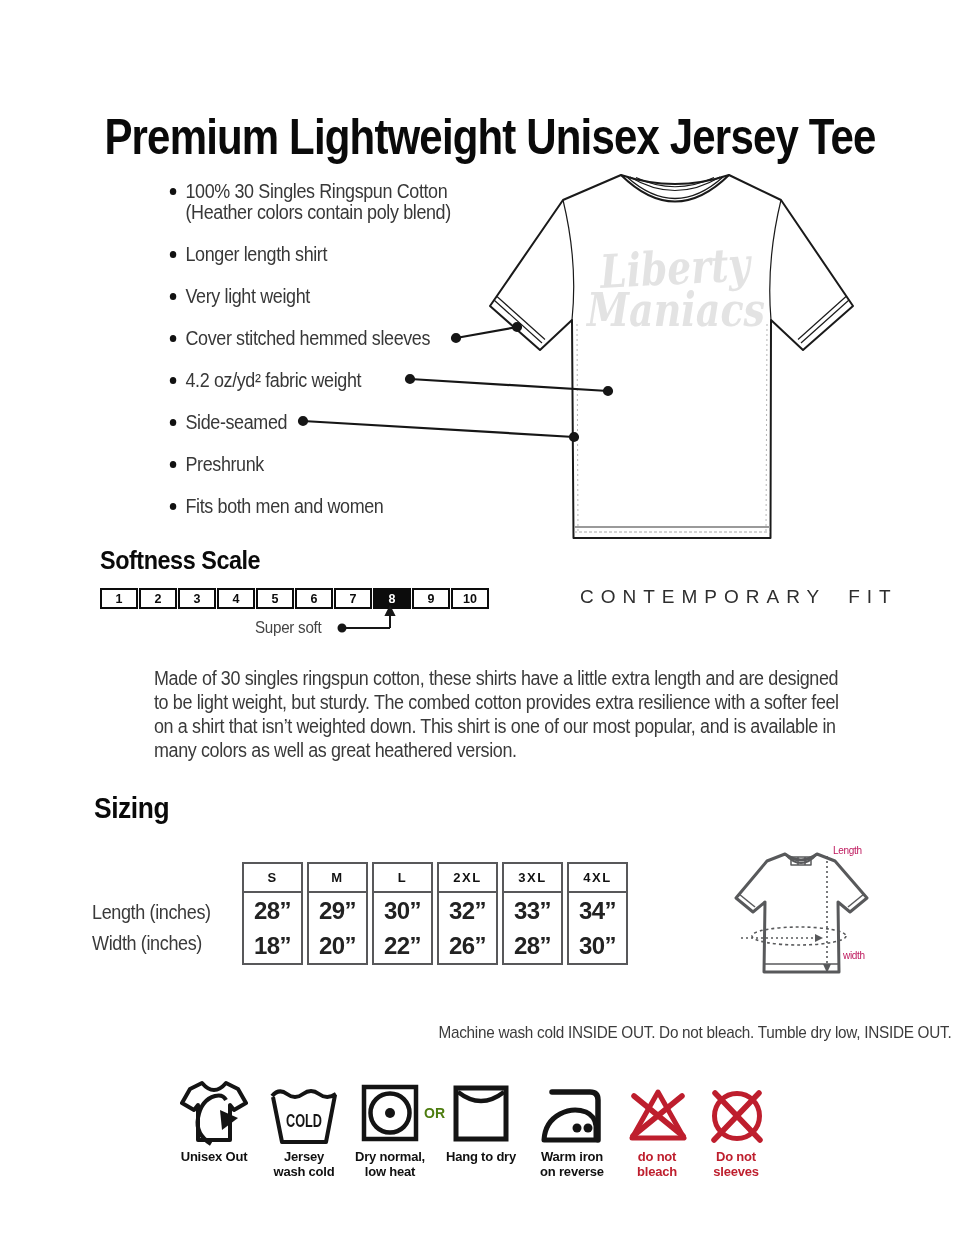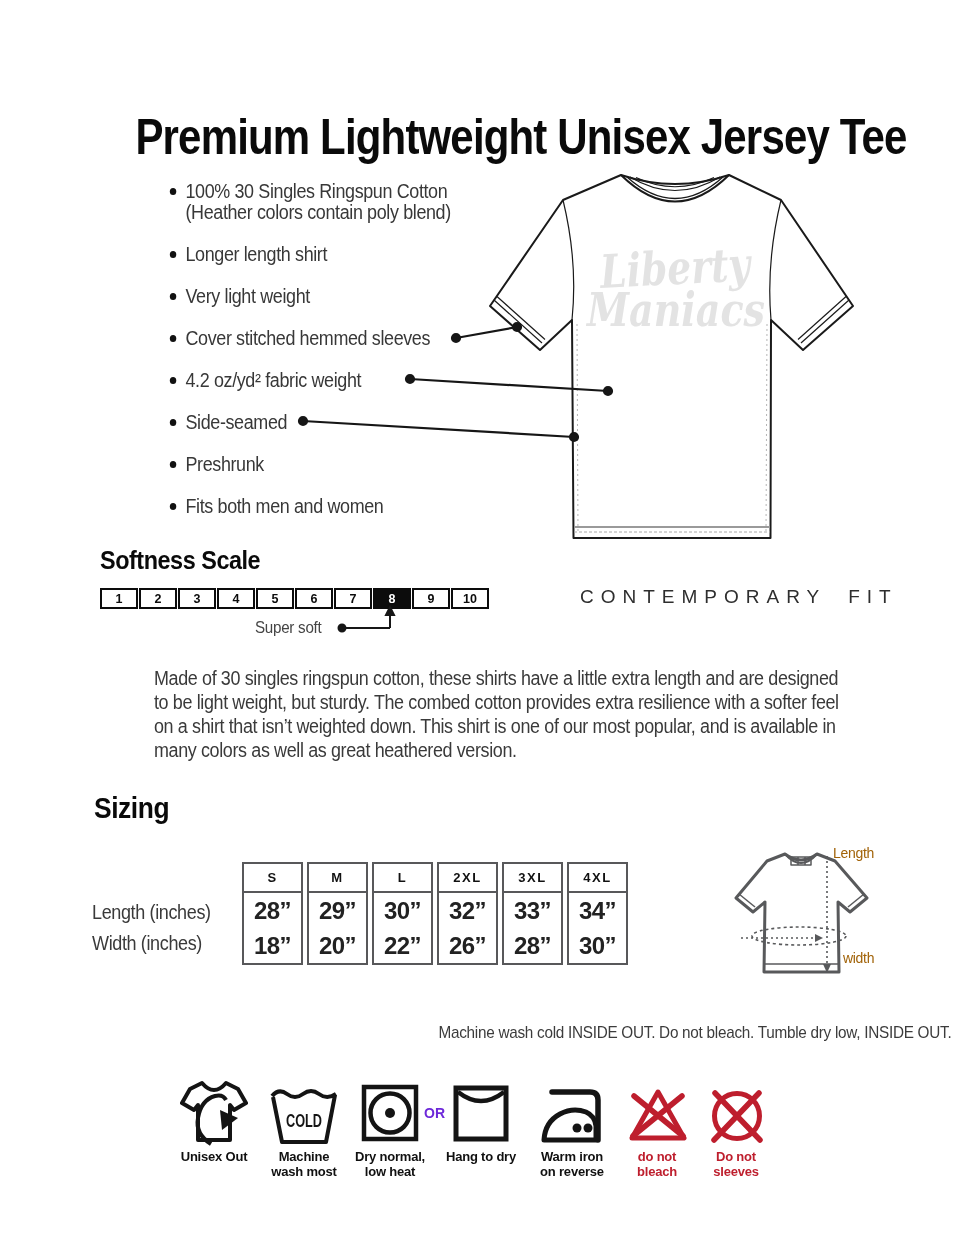--- a/index.html
+++ b/index.html
@@ -1,21 +1,21 @@
 <!DOCTYPE html>
 <html style="--red: #be1e2d; --gray: #58595b; --black: #111111;"><head>
 <meta charset="utf-8">
 <style>
   html,body{margin:0;padding:0;background:#fff;}
   #page{position:relative;width:980px;height:1250px;background:#fff;overflow:hidden;
         font-family:"Liberation Sans",sans-serif;color:#222;}
   .abs{position:absolute;}
 
   
-  #title{top:74px;left:0;width:980px;text-align:right;font-size:50px;font-weight:bold;
+  #title{top:74px;left:0;width:980px;text-align:center;font-size:50px;font-weight:bold;
          letter-spacing:-1px;color:#0a0a0a;}
   #title span{display:inline-block;transform:scaleX(.84);transform-origin:50% 0;white-space:nowrap;}
 
   
   #features{top:181px;left:168px;width:336px;transform:scaleX(.92);transform-origin:0 0;
             list-style:none;margin:0;padding:0;}
   #features li{position:relative;padding-left:19px;margin-bottom:21px;font-size:19.5px;
                line-height:21px;letter-spacing:-.4px;color:#383838;}
   #features li::before{content:"";position:absolute;left:2px;top:7px;width:7px;height:7px;
                border-radius:50%;background:#111;}
@@ -53,33 +53,33 @@
           transform:scaleX(.9);transform-origin:0 0;white-space:nowrap;}
   #rowlab-length{top:901px;}
   #rowlab-width{top:932px;}
   #size-table{top:862px;left:242px;display:flex;gap:4px;}
   .col{width:57px;border:2px solid #58585a;background:#fff;}
   .col-h{height:27px;border-bottom:2px solid #58585a;display:flex;align-items:center;
          justify-content:center;font-size:13px;font-weight:bold;letter-spacing:1.5px;color:#111;}
   .col-d{height:35px;display:flex;align-items:center;justify-content:center;
          font-size:24px;color:#222;letter-spacing:-.5px;font-weight:bold;}
   #size-diagram{top:846px;left:727px;}
-  .diag-lab{color:#a16207;font-size:14px;letter-spacing:-.3px;}
+  .diag-lab{color:#be185d;font-size:10px;letter-spacing:-.3px;}
   #diag-length{top:845px;left:833px;}
   #diag-width{top:950px;left:843px;}
 
   
   #care-text-wrap{top:1023px;left:0;width:980px;text-align:right;}
   #care-text{display:inline-block;font-size:17px;color:#3c3c3c;letter-spacing:-.3px;
              transform:scaleX(.9);transform-origin:50% 0;white-space:nowrap;}
   .icon{position:absolute;}
   .icon-label{position:absolute;top:1150px;text-align:center;font-size:13px;font-weight:bold;
               line-height:1.12;color:#101010;letter-spacing:-.2px;}
   .icon-label.red{color:var(--red,#be1e2d);}
-  #or-label{top:1105px;left:424px;font-size:14px;font-weight:bold;color:#6d28d9;}
+  #or-label{top:1105px;left:424px;font-size:14px;font-weight:bold;color:#4d7c0f;}
   svg{display:block;}
 </style>
 </head>
 <body>
 
 <div id="page">
 
   <h1 class="abs" id="title"><span>Premium Lightweight Unisex Jersey Tee</span></h1>
 
   <ul class="abs" id="features">
@@ -282,20 +282,20 @@
   </div>
   <div class="icon" style="top:1082px;left:704px;">
     <svg width="66" height="66" viewBox="0 0 66 66">
       <circle cx="33" cy="34" r="22.5" fill="none" stroke="var(--red,#be1e2d)" stroke-width="5"></circle>
       <line x1="11" y1="11" x2="56" y2="58" stroke="var(--red,#be1e2d)" stroke-width="5.5" stroke-linecap="round"></line>
       <line x1="55" y1="11" x2="10" y2="58" stroke="var(--red,#be1e2d)" stroke-width="5.5" stroke-linecap="round"></line>
     </svg>
   </div>
 
   <span class="icon-label" style="left:169px;width:90px;">Unisex Out</span>
-  <span class="icon-label" style="left:269px;width:70px;">Machine wash most</span>
+  <span class="icon-label" style="left:269px;width:70px;">Jersey wash cold</span>
   <span class="icon-label" style="left:350px;width:80px;">Dry normal, low heat</span>
   <span class="icon-label" style="left:436px;width:90px;">Hang to dry</span>
   <span class="icon-label" style="left:532px;width:80px;">Warm iron on reverse</span>
   <span class="icon-label red" style="left:627px;width:60px;">do not bleach</span>
   <span class="icon-label red" style="left:701px;width:70px;">Do not sleeves</span>
 
 </div>
 
 </body></html>

